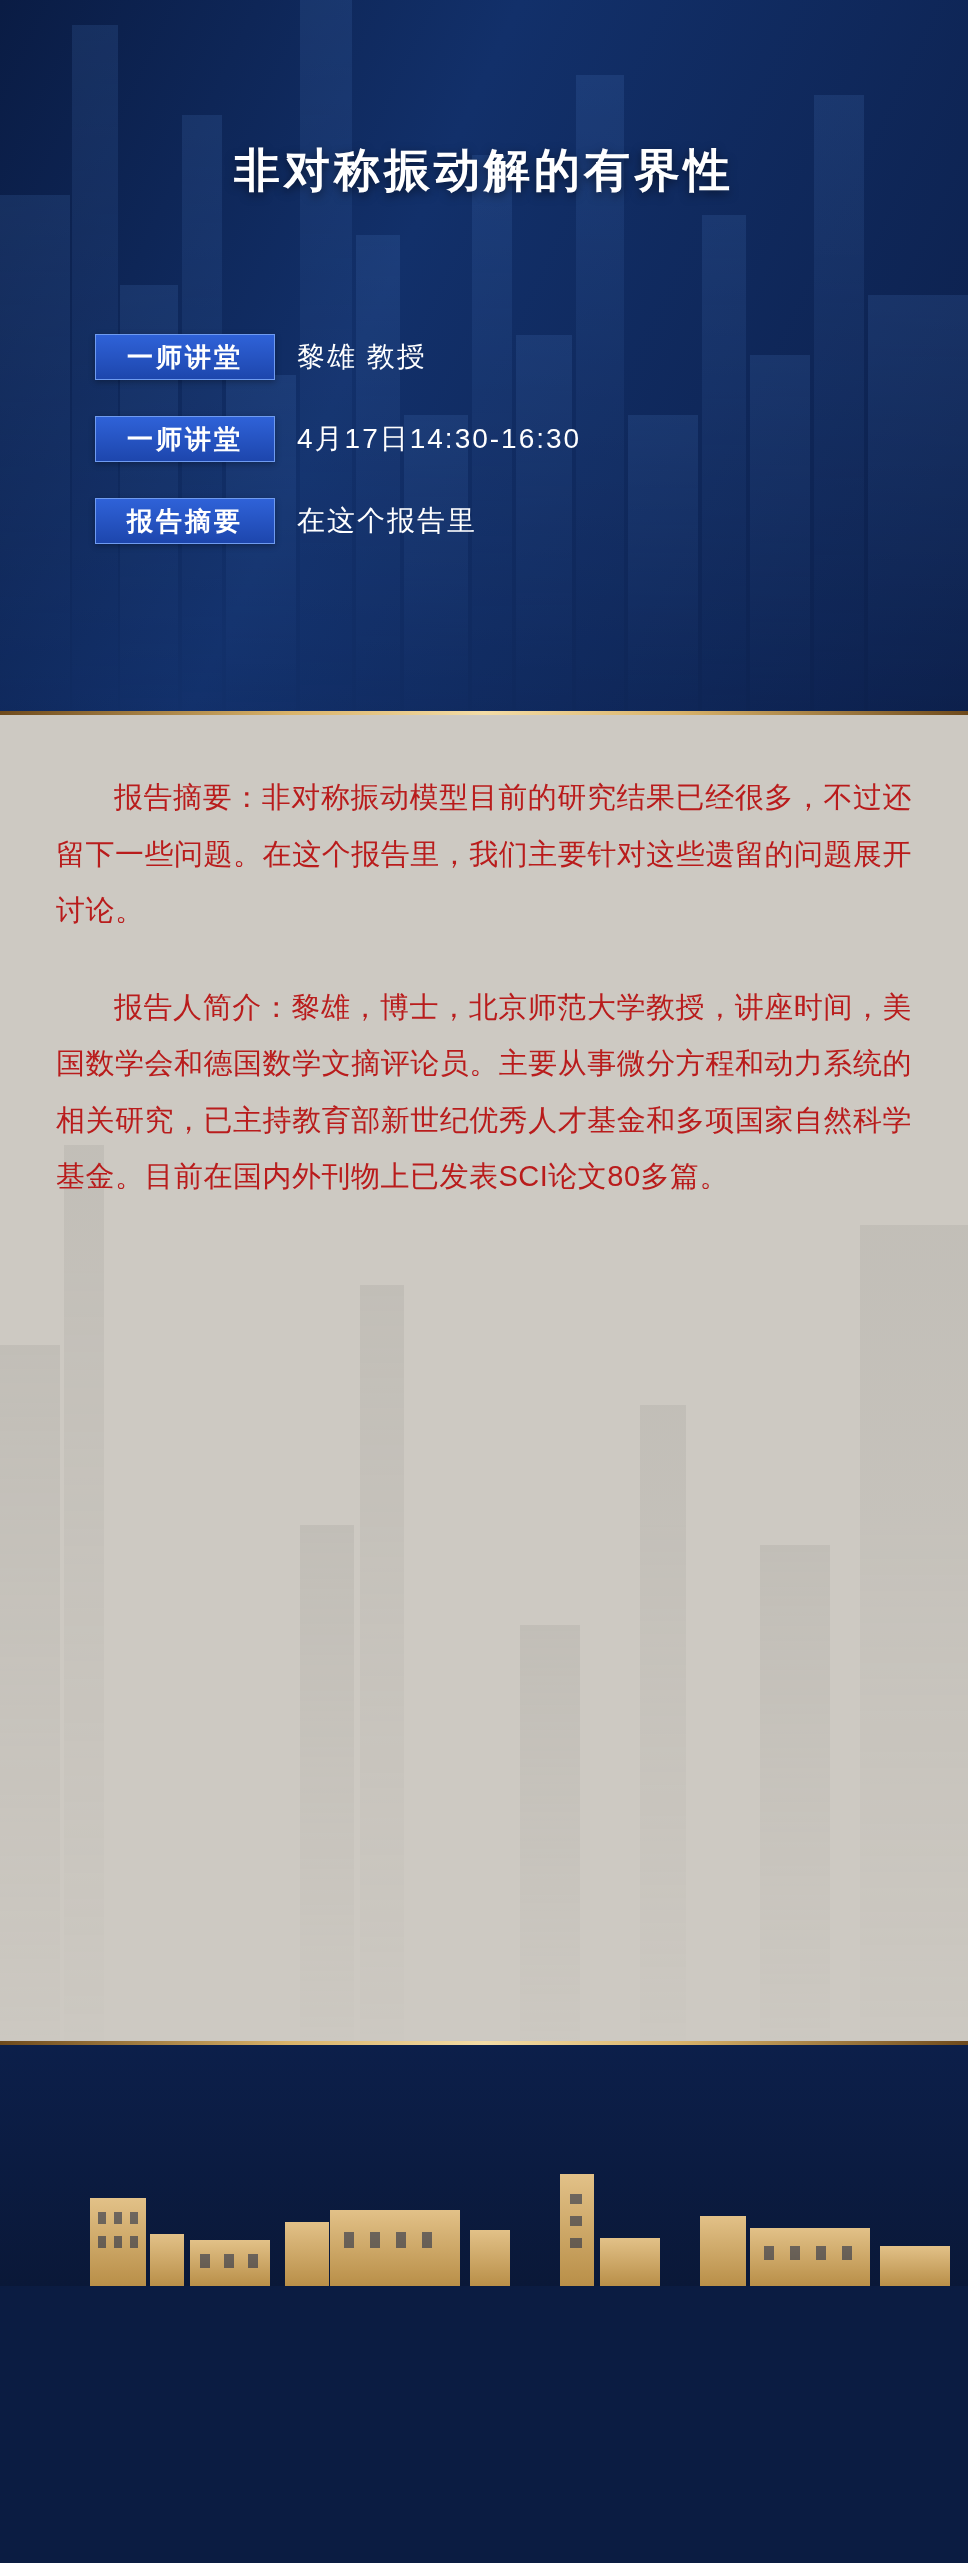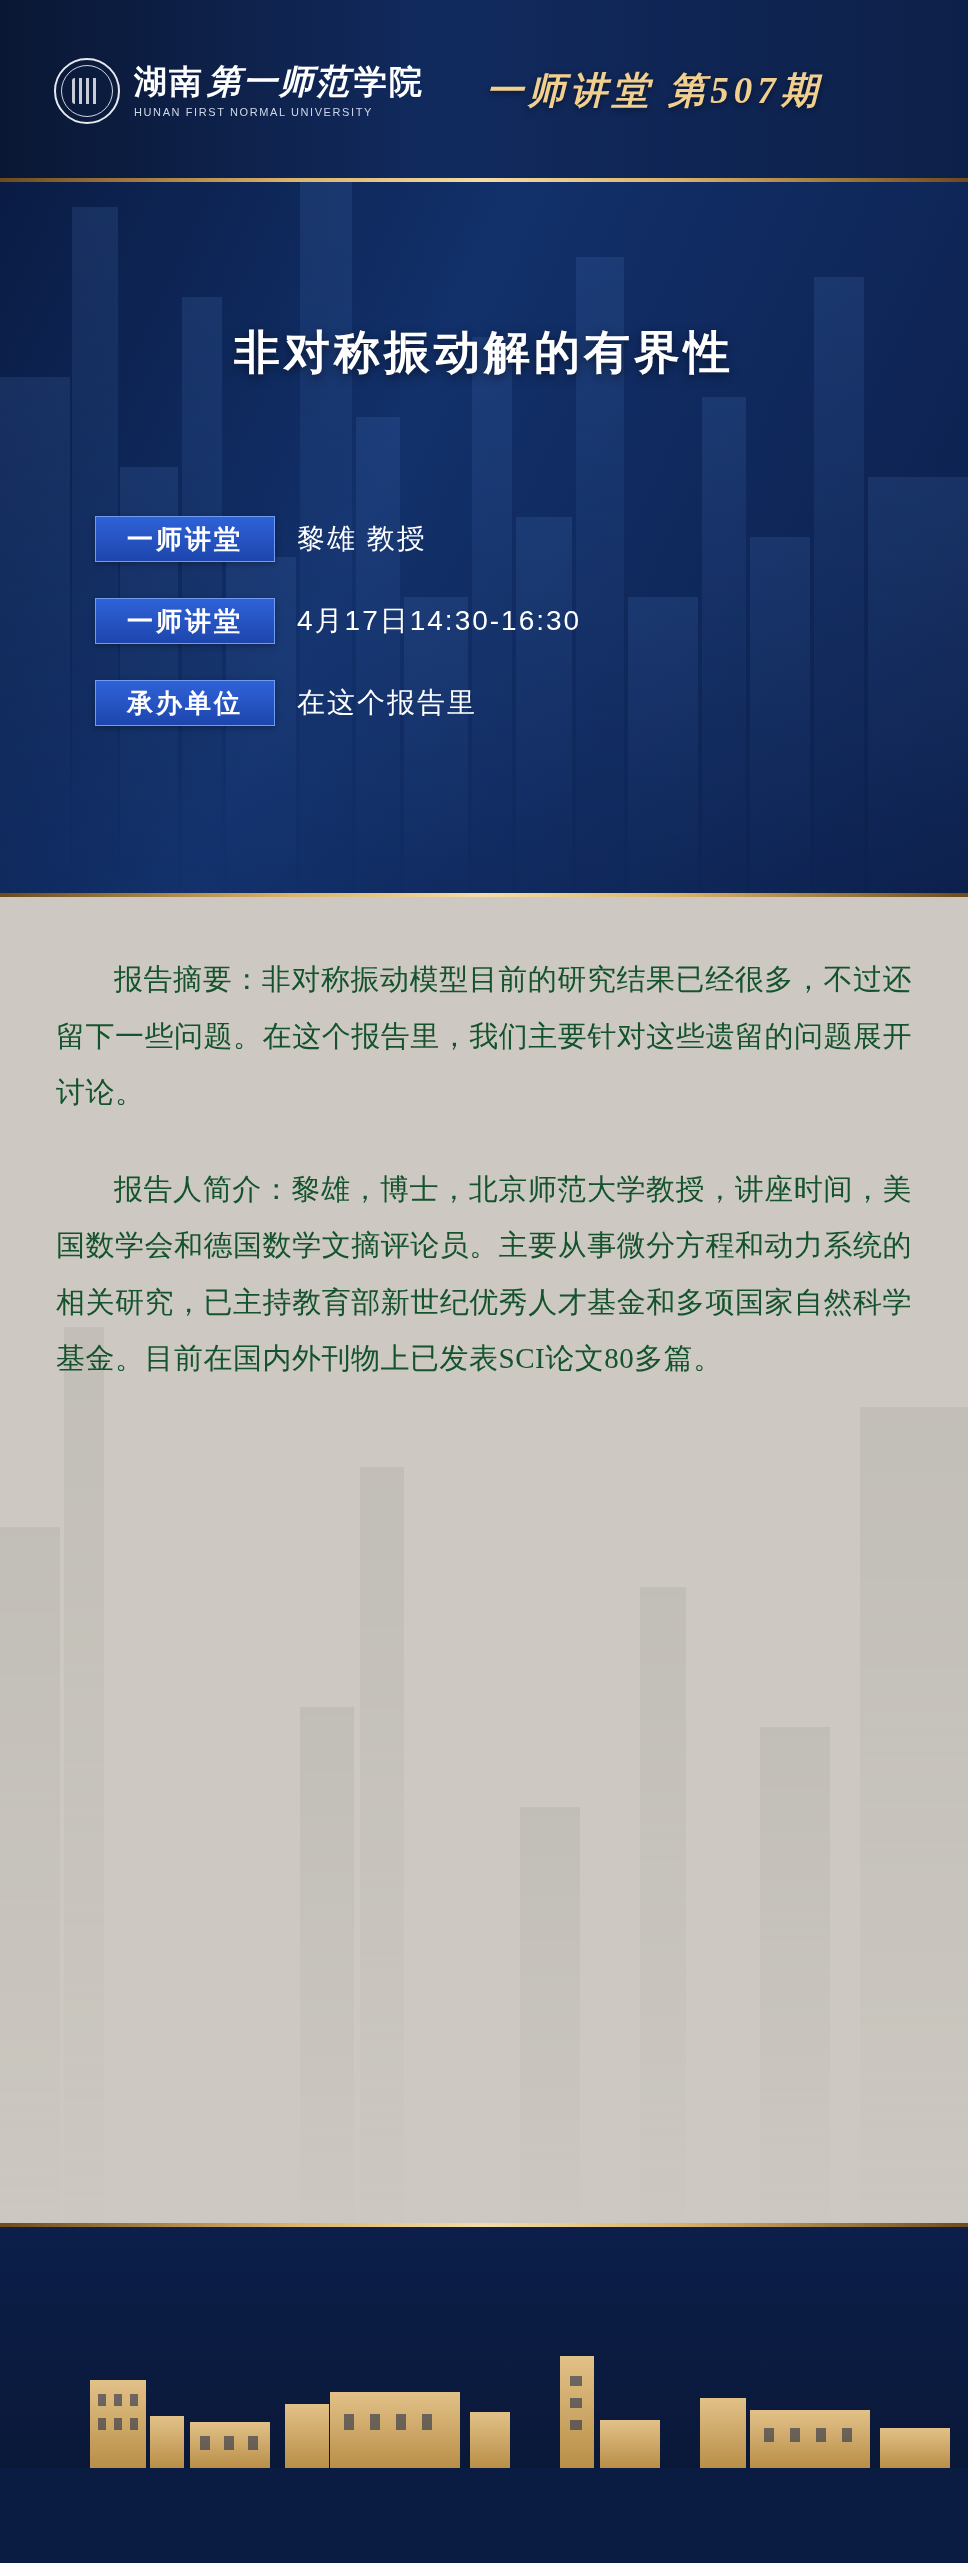--- a/index.html
+++ b/index.html
@@ -199,25 +199,25 @@
     opacity: .45;
   }
   .g-bar {
     position: absolute;
     bottom: 0;
     background: linear-gradient(180deg, rgba(160,158,152,.55), rgba(190,187,180,.15));
   }
   .abstract {
     position: relative;
     padding: 54px 56px 0 56px;
-    color: #14532d;
+    color: #b91c1c;
     font-size: 29px;
     line-height: 1.95;
     letter-spacing: 0.5px;
-    font-family: Liberation Serif, serif;
+    font-family: Liberation Sans, sans-serif;
   }
   .abstract p {
     margin: 0 0 40px 0;
     text-indent: 2em;
     text-align: justify;
   }
 
   
   .footer {
     position: relative;
@@ -238,30 +238,20 @@
   .f-build .win {
     position: absolute;
     background: rgba(20,35,70,.55);
   }
 </style>
 </head>
 <body>
 
 <div class="poster">
 
-  <div class="header">
-    <div class="logo-wrap">
-      <div class="logo-seal"></div>
-      <div class="univ-block">
-        <div class="univ-cn"><span>湖南</span><span class="script">第一师范</span><span>学院</span></div>
-        <div class="univ-en">HUNAN FIRST NORMAL UNIVERSITY</div>
-      </div>
-    </div>
-    <div class="header-title">一师讲堂 第507期</div>
-  </div>
 
   <div class="top-section">
     <div class="skyline-bg">
       <div class="sky-bar" style="left:0px;width:70px;height:520px;"></div>
       <div class="sky-bar" style="left:72px;width:46px;height:690px;"></div>
       <div class="sky-bar" style="left:120px;width:58px;height:430px;"></div>
       <div class="sky-bar" style="left:182px;width:40px;height:600px;"></div>
       <div class="sky-bar" style="left:226px;width:70px;height:340px;"></div>
       <div class="sky-bar" style="left:300px;width:52px;height:760px;"></div>
       <div class="sky-bar" style="left:356px;width:44px;height:480px;"></div>
@@ -281,21 +271,21 @@
     <div class="info-list">
       <div class="info-row">
         <div class="info-label">一师讲堂</div>
         <div class="info-value">黎雄 教授</div>
       </div>
       <div class="info-row">
         <div class="info-label">一师讲堂</div>
         <div class="info-value">4月17日14:30-16:30</div>
       </div>
       <div class="info-row">
-        <div class="info-label">承办单位</div>
+        <div class="info-label">报告摘要</div>
         <div class="info-value">在这个报告里</div>
       </div>
     </div>
   </div>
 
   <div class="body-section">
     <div class="grey-bars">
       <div class="g-bar" style="left:0px;width:60px;height:700px;"></div>
       <div class="g-bar" style="left:64px;width:40px;height:900px;"></div>
       <div class="g-bar" style="left:300px;width:54px;height:520px;"></div>

